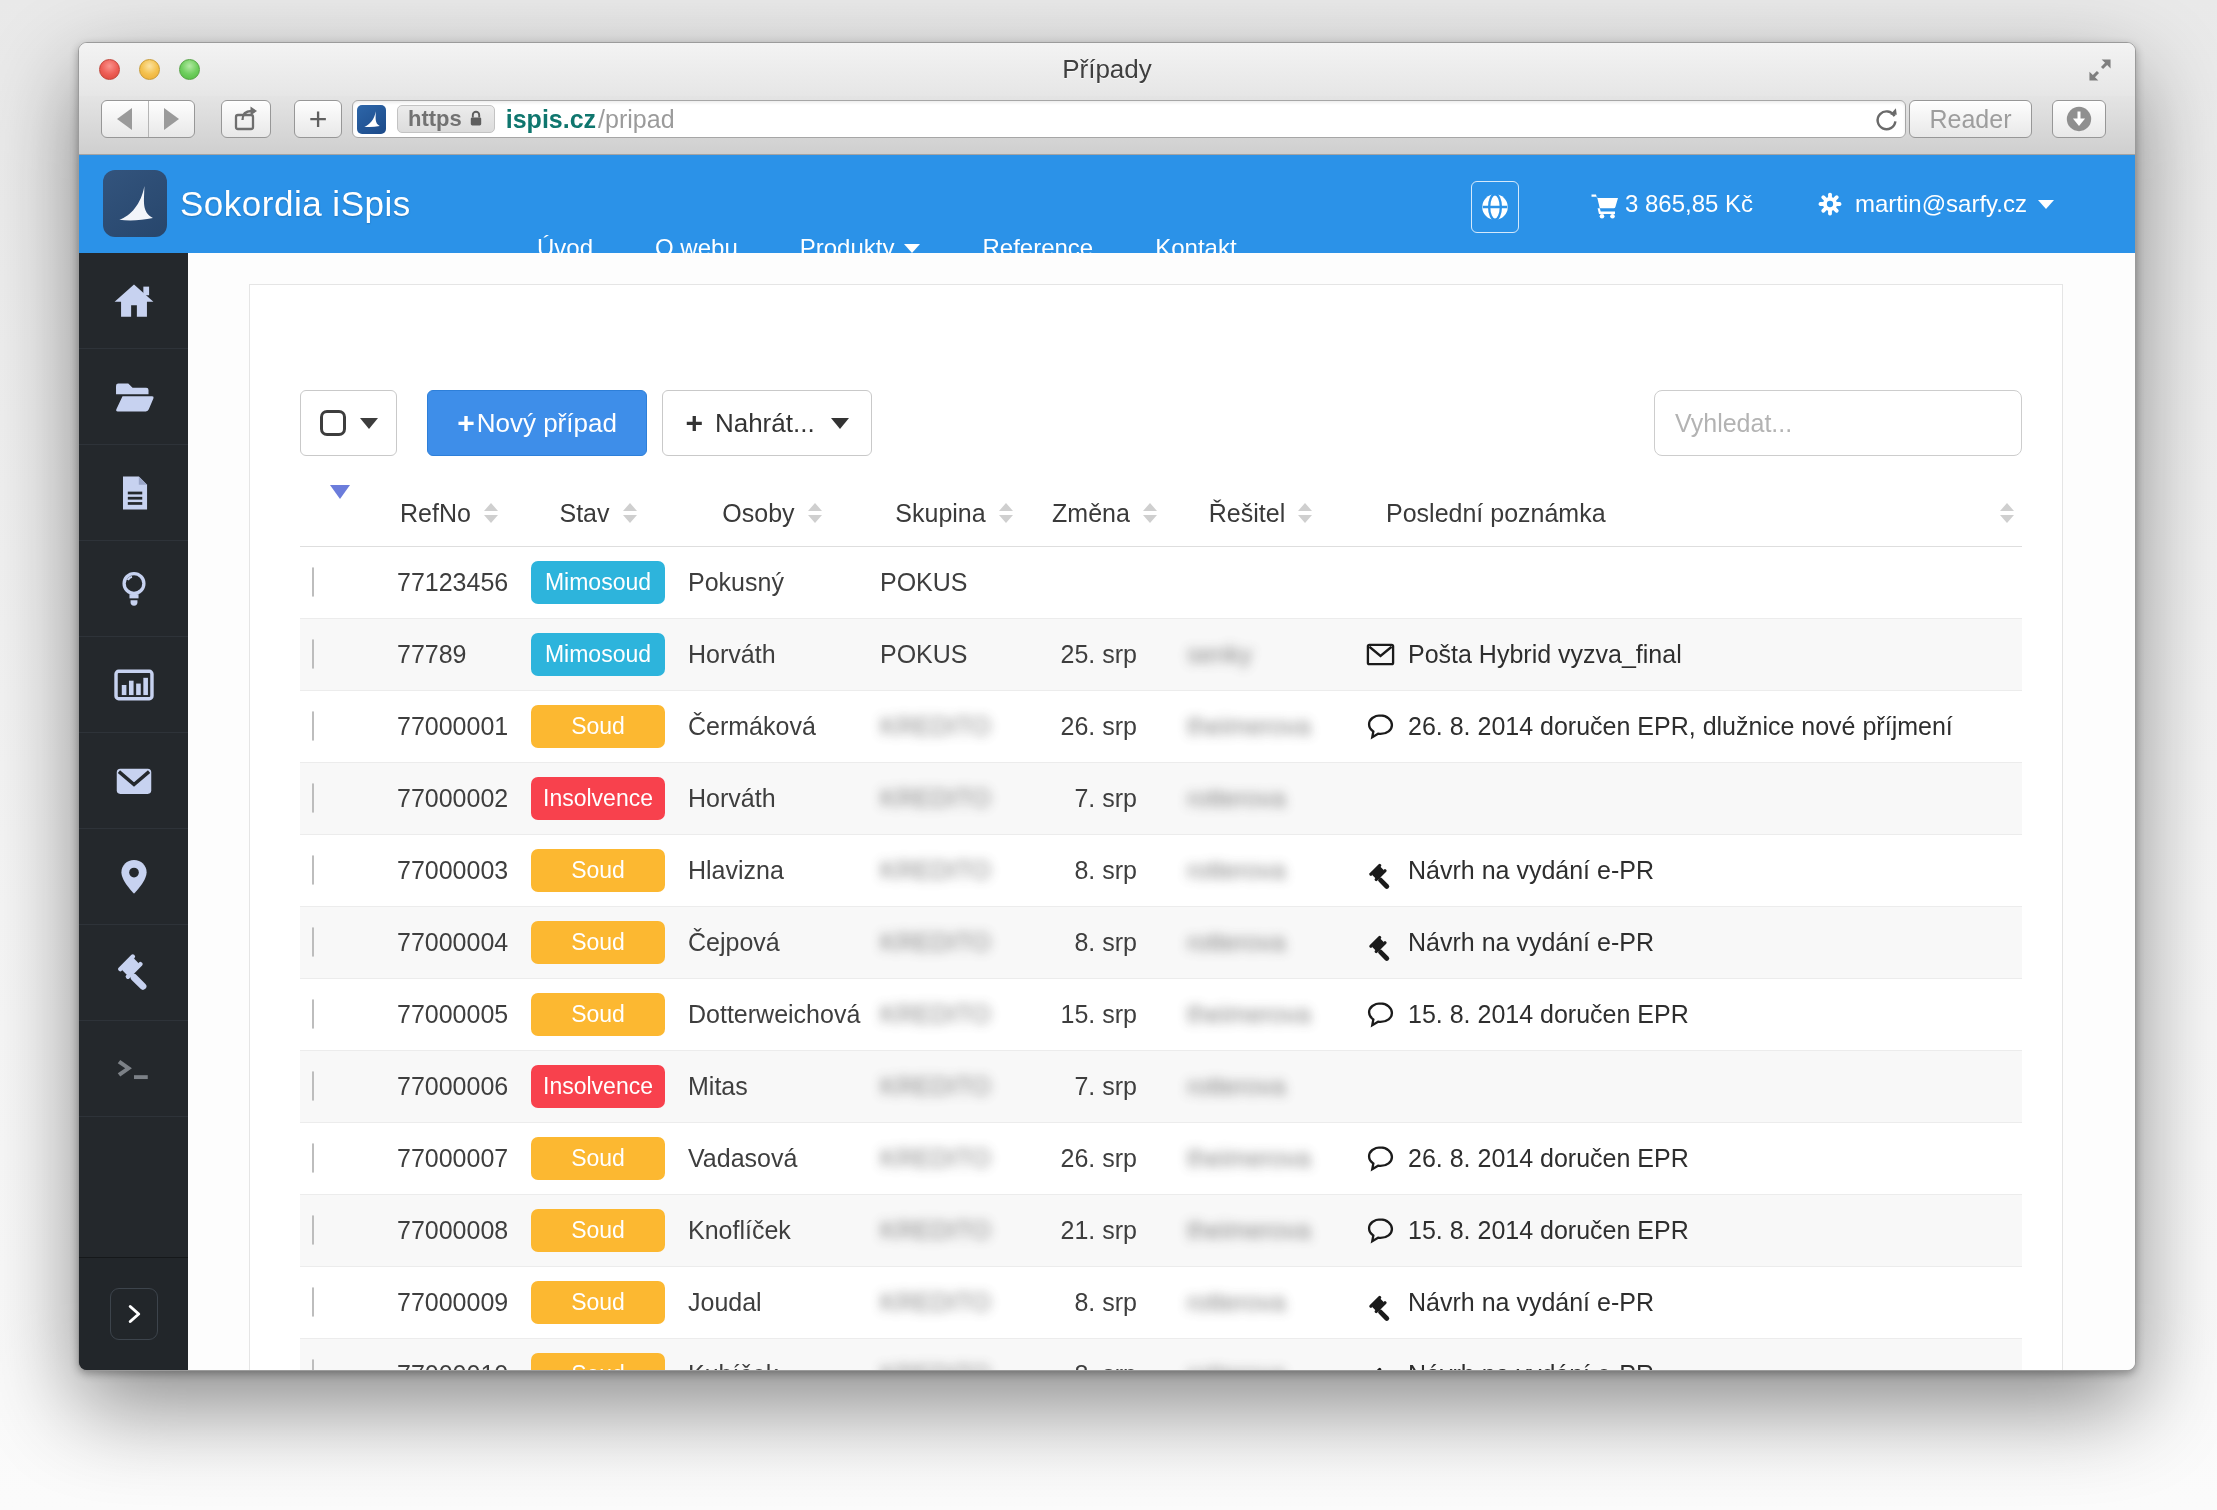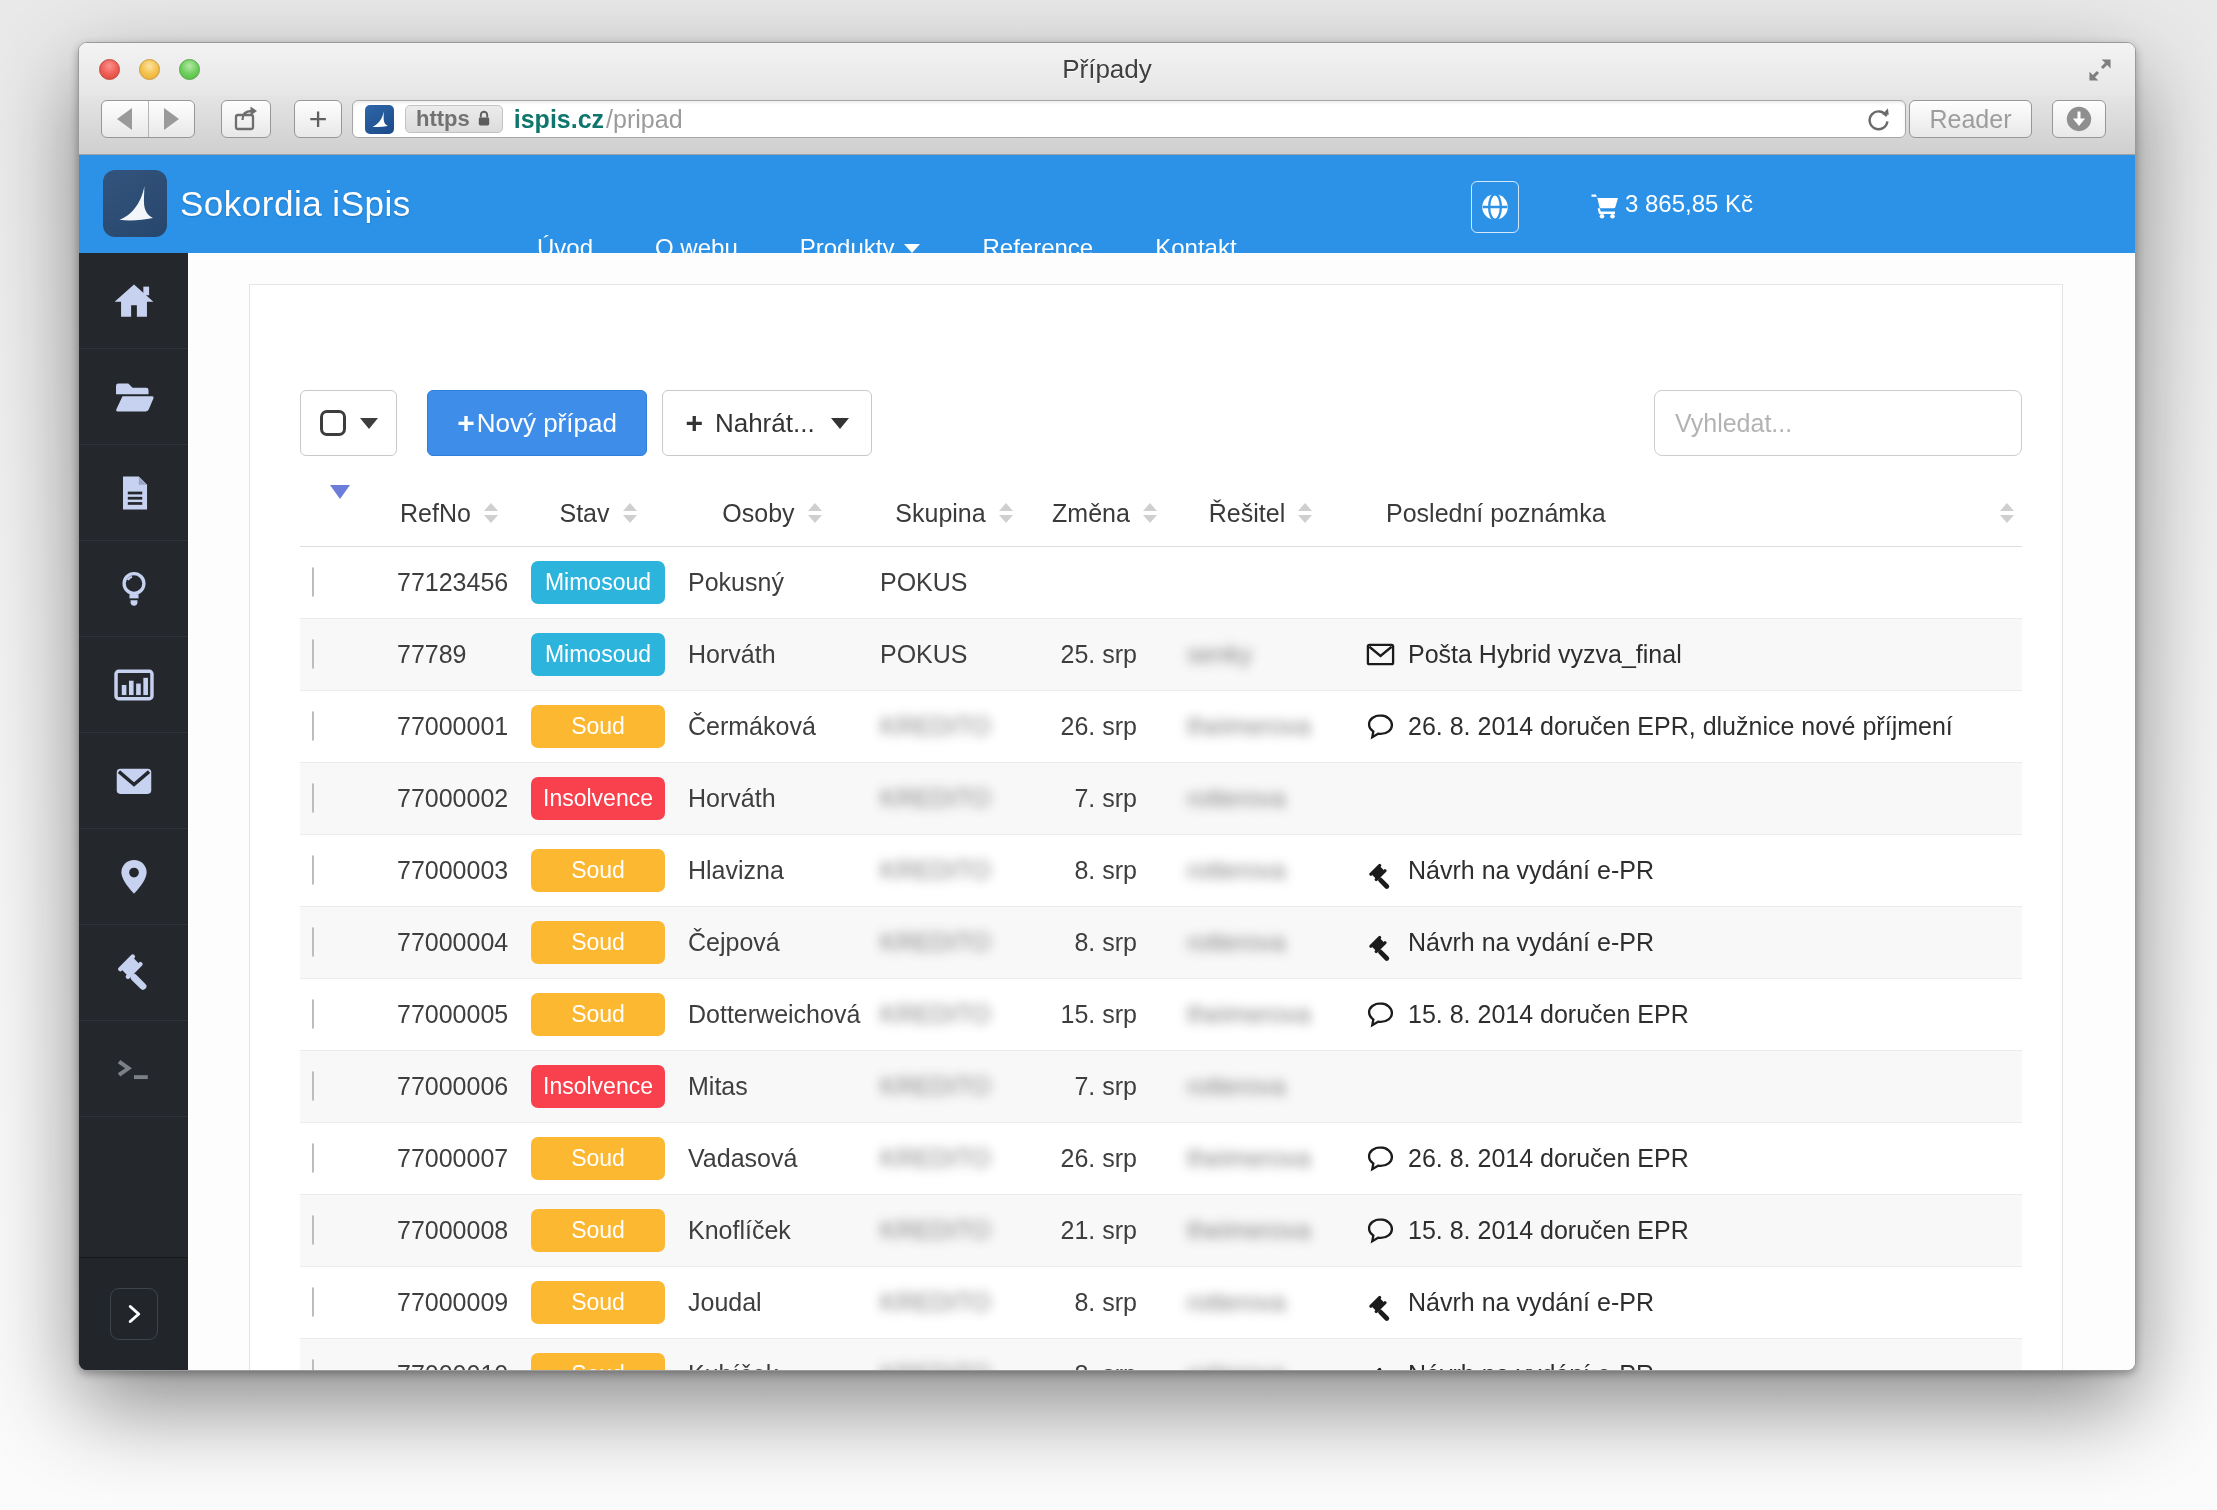--- a/index.html
+++ b/index.html
@@ -31,21 +31,21 @@
     display:flex; align-items:center; justify-content:center; }
   .bf-group { left:22px; width:94px; padding:0; }
   .bf-half { width:47px; height:100%; display:flex; align-items:center; justify-content:center; }
   .bf-half + .bf-half { border-left:1px solid #b5b5b5; }
   .tri-left  { width:0; height:0; border-top:11px solid transparent; border-bottom:11px solid transparent; border-right:15px solid #9a9a9a; }
   .tri-right { width:0; height:0; border-top:11px solid transparent; border-bottom:11px solid transparent; border-left:15px solid #9a9a9a; }
   .share-btn { left:142px; width:50px; }
   .plus-btn  { left:215px; width:48px; font-size:32px; color:#5f5f5f; font-weight:400; line-height:1; }
   .urlfield { position:absolute; left:273px; top:4px; width:1554px; height:38px; background:#fff;
     border:1px solid #a6a6a6; border-radius:6px; box-shadow:inset 0 2px 3px rgba(0,0,0,.07);
-    display:flex; align-items:center; padding:0 12px; gap:11px; }
+    display:flex; align-items:center; padding:0 4px; gap:11px; }
   .favicon { width:29px; height:29px; border-radius:5px; flex:none;
     background:linear-gradient(145deg,#2d66a9,#1c4a89); display:flex; align-items:center; justify-content:center; }
   .https-pill { height:28px; border:1px solid #c3c3c3; border-radius:5px; flex:none;
     background:linear-gradient(#ececec,#dcdcdc); display:flex; align-items:center; gap:6px;
     padding:0 10px; font-size:22px; font-weight:bold; color:#727272; }
   .url-host { font-size:25px; font-weight:bold; color:#0f766e; }
   .url-path { font-size:25px; color:#9b9b9b; }
   .refresh { margin-left:auto; width:30px; height:30px; }
   .reader-btn { left:1830px; width:123px; font-size:25px; color:#9d9d9d; }
   .dl-btn { left:1973px; width:54px; }
@@ -261,20 +261,34 @@
     </div>
     <div class="cart-box">
       <svg viewBox="0 0 32 32" width="32" height="32">
           <path d="M2.5 6.5 h4.5 l1 3.5 H29 l-2.6 9 a1.8 1.8 0 0 1-1.7 1.3 H10.8 L8 8.8 H2.5 Z" fill="#fff"></path>
           <path d="M10.8 20.3 l.9 3.2 H26 v2.4 H10 l-1.4-5.6 Z" fill="#fff"></path>
           <circle cx="13" cy="28.2" r="2.3" fill="#fff"></circle>
           <circle cx="23.5" cy="28.2" r="2.3" fill="#fff"></circle>
         </svg>
       <span>3 865,85 Kč</span>
     </div>
+    <div class="user-box">
+      <svg viewBox="0 0 32 32" width="28" height="28">
+          <g fill="#fff">
+            <rect x="13.8" y="3" width="4.4" height="26" rx="2"></rect>
+            <rect x="13.8" y="3" width="4.4" height="26" rx="2" transform="rotate(45 16 16)"></rect>
+            <rect x="13.8" y="3" width="4.4" height="26" rx="2" transform="rotate(90 16 16)"></rect>
+            <rect x="13.8" y="3" width="4.4" height="26" rx="2" transform="rotate(135 16 16)"></rect>
+            <circle cx="16" cy="16" r="8"></circle>
+          </g>
+          <circle cx="16" cy="16" r="3.6" fill="#2b92e8"></circle>
+        </svg>
+      <span>martin@sarfy.cz</span>
+      <span class="caret-down"></span>
+    </div>
   </div>
 
   <div class="content">
     <div class="sidebar" style="background: rgb(36, 40, 44);">
       <div id="side-items">
           <div class="side-item">
             <span>
               <svg viewBox="0 0 32 32" width="46" height="46">
                 <g fill="currentColor">
                   <path d="M16 4.5 L2.5 16.5 h4.5 V27 h7 v-8 h4 v8 h7 V16.5 h4.5 Z"></path>

